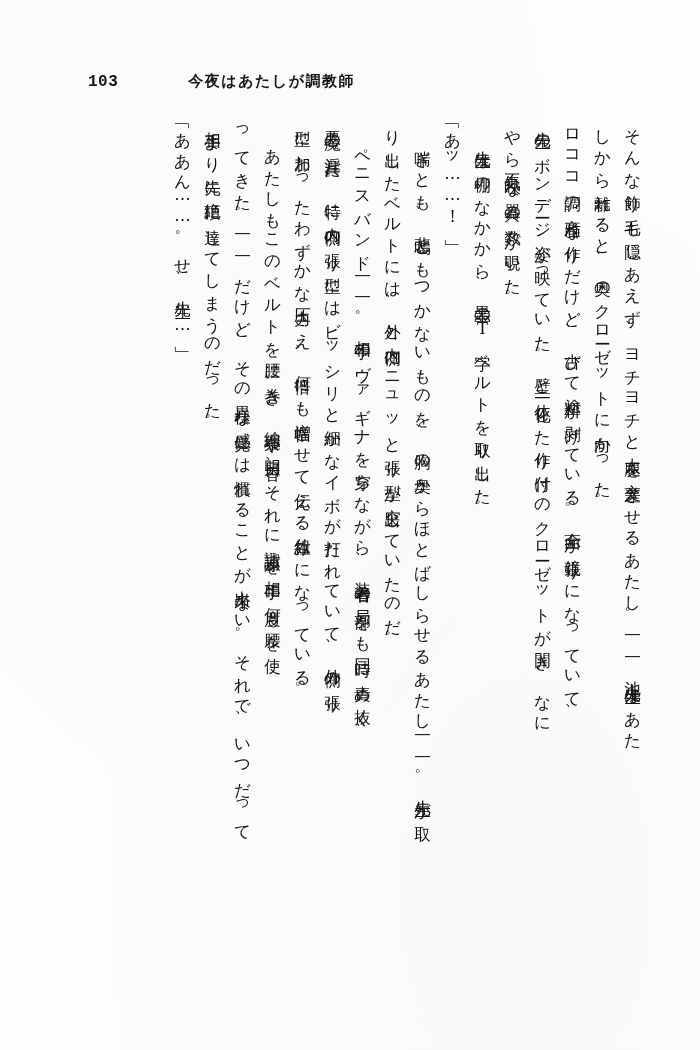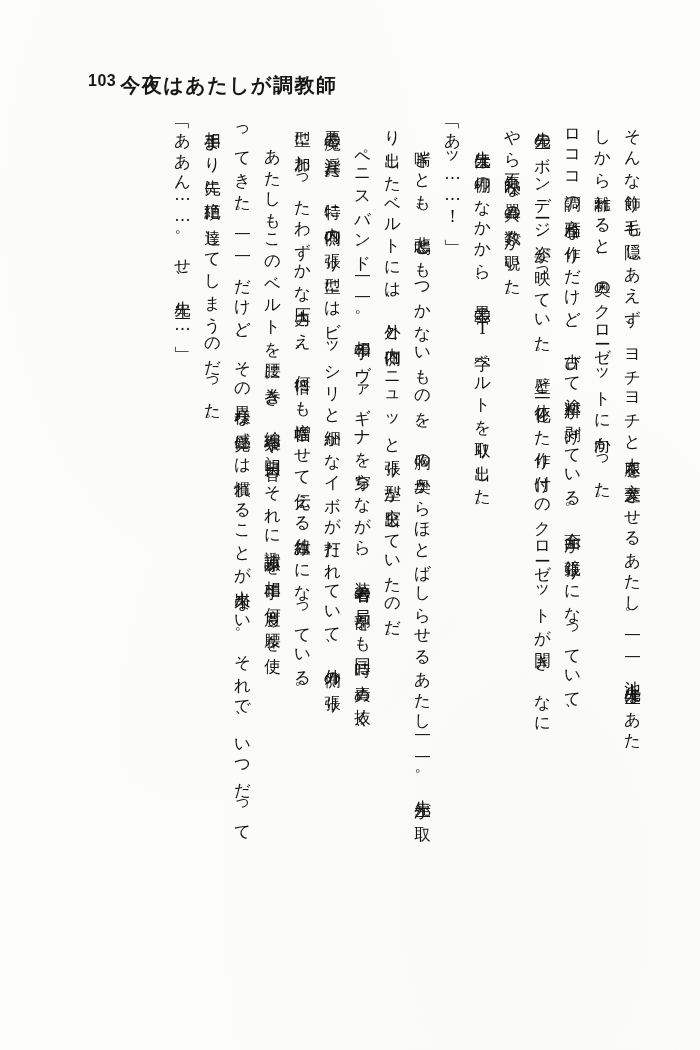--- a/index.html
+++ b/index.html
@@ -28,35 +28,36 @@
     background:
       radial-gradient(ellipse at 30% 20%, rgba(0,0,0,0.012), rgba(0,0,0,0) 60%),
       radial-gradient(ellipse at 75% 85%, rgba(0,0,0,0.015), rgba(0,0,0,0) 65%);
     pointer-events: none;
   }
   .header {
     position: absolute;
     top: 72px;
     left: 88px;
     display: flex;
-    align-items: flex-start;
-    gap: 4px;
-    font-family: Liberation Sans, sans-serif;
+    align-items: center;
+    gap: 22px;
+    font-family: Liberation Mono, monospace;
   }
   .page-number {
     font-size: 16px;
     font-weight: 700;
     letter-spacing: 0.5px;
     color: #161616;
   }
   .running-title {
-    font-size: 20px;
+    font-size: 15px;
     font-weight: 700;
     letter-spacing: 1.5px;
     color: #161616;
+    margin-left: 48px;
   }
   .body-text {
     position: absolute;
     top: 118px;
     left: 60px;
     width: 580px;
     height: 880px;
     display: flex;
     flex-direction: row-reverse;
     justify-content: flex-start;

